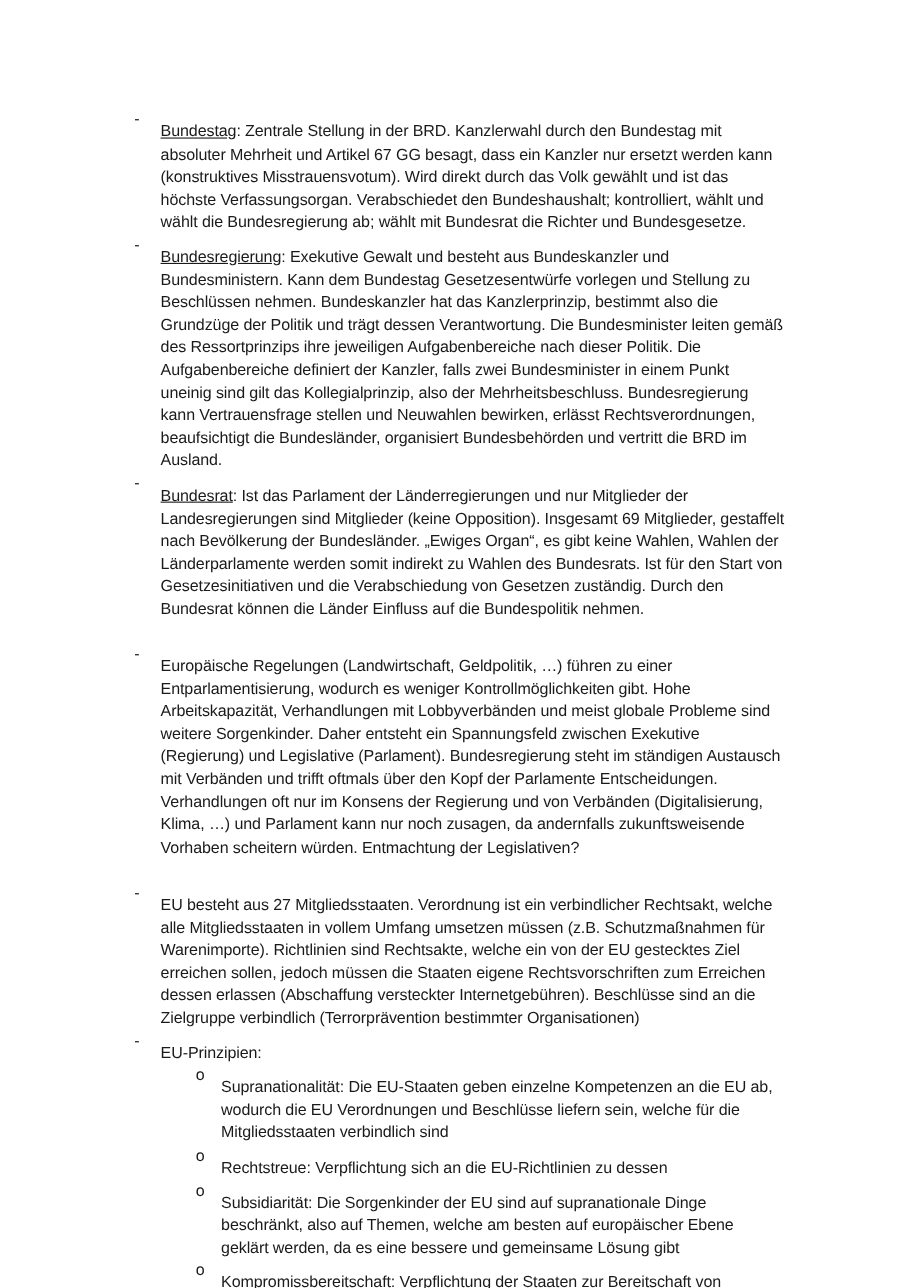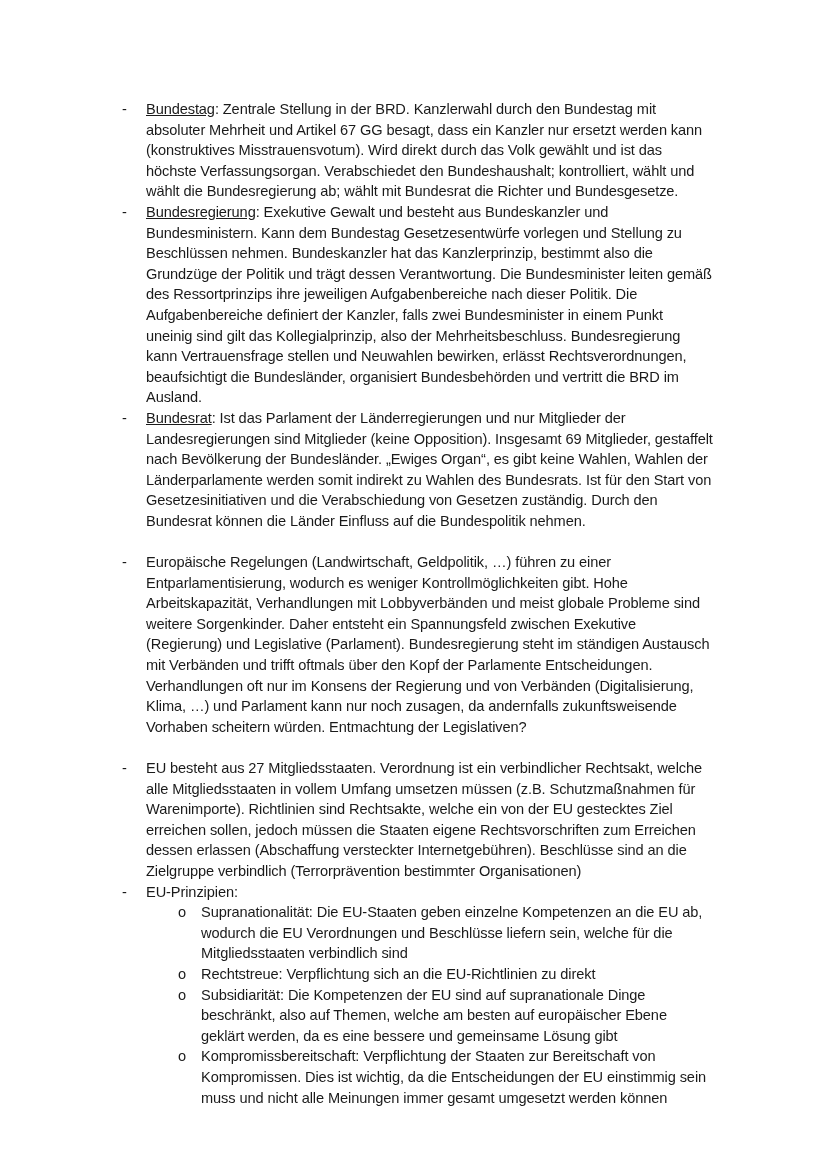--- a/index.html
+++ b/index.html
@@ -22,21 +22,21 @@
     width: 591px;
     color: #1a1a1a;
     font-size: 14.6px;
     line-height: 20.6px;
     letter-spacing: -0.1px;
     text-align: left;
   }
 
   .bullet { display: flex; align-items: flex-start; }
   .marker { flex: 0 0 24px; }
-  .body   { flex: 1; }
+  .body   { flex: 1; margin-top: 11px; }
 
   .lead { text-decoration: underline; }
 
   .sub { padding-left: 56px; }
   .sub .marker { flex: 0 0 23px; }
 
   .gap { height: 20.6px; }
 </style>
 </head>
 <body>
@@ -78,26 +78,26 @@
       <div class="body"><span>EU-Prinzipien:</span></div>
     </div>
 
     <div class="bullet sub">
       <span class="marker">o</span>
       <div class="body">Supranationalität: Die EU-Staaten geben einzelne Kompetenzen an die EU ab, wodurch die EU Verordnungen und Beschlüsse liefern sein, welche für die Mitgliedsstaaten verbindlich sind</div>
     </div>
 
     <div class="bullet sub">
       <span class="marker">o</span>
-      <div class="body">Rechtstreue: Verpflichtung sich an die EU-Richtlinien zu direkt</div>
+      <div class="body">Rechtstreue: Verpflichtung sich an die EU-Richtlinien zu dessen</div>
     </div>
 
     <div class="bullet sub">
       <span class="marker">o</span>
-      <div class="body">Subsidiarität: Die Kompetenzen der EU sind auf supranationale Dinge beschränkt, also auf Themen, welche am besten auf europäischer Ebene geklärt werden, da es eine bessere und gemeinsame Lösung gibt</div>
+      <div class="body">Subsidiarität: Die Sorgenkinder der EU sind auf supranationale Dinge beschränkt, also auf Themen, welche am besten auf europäischer Ebene geklärt werden, da es eine bessere und gemeinsame Lösung gibt</div>
     </div>
 
     <div class="bullet sub">
       <span class="marker">o</span>
       <div class="body">Kompromissbereitschaft: Verpflichtung der Staaten zur Bereitschaft von Kompromissen. Dies ist wichtig, da die Entscheidungen der EU einstimmig sein muss und nicht alle Meinungen immer gesamt umgesetzt werden können</div>
     </div>
 
   </div>
 </div>
 

